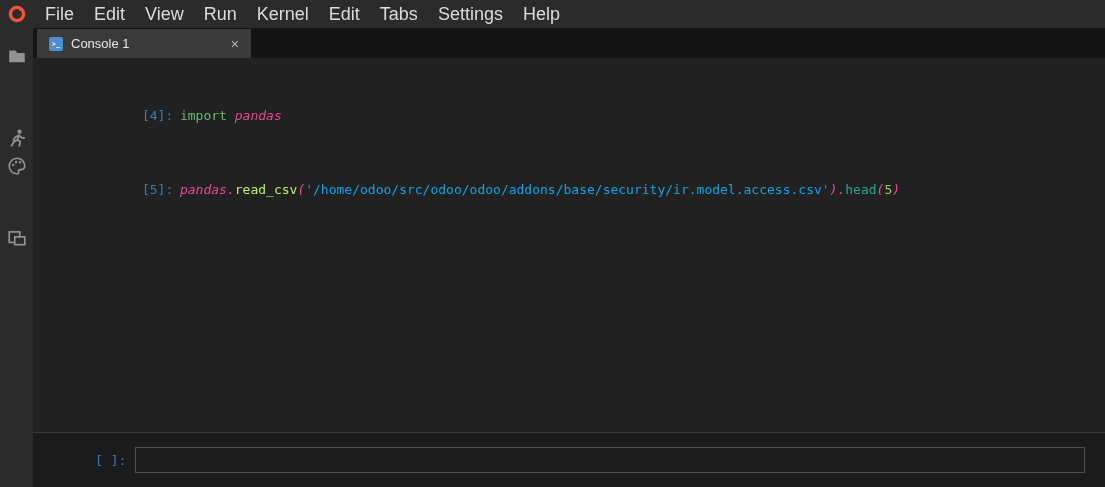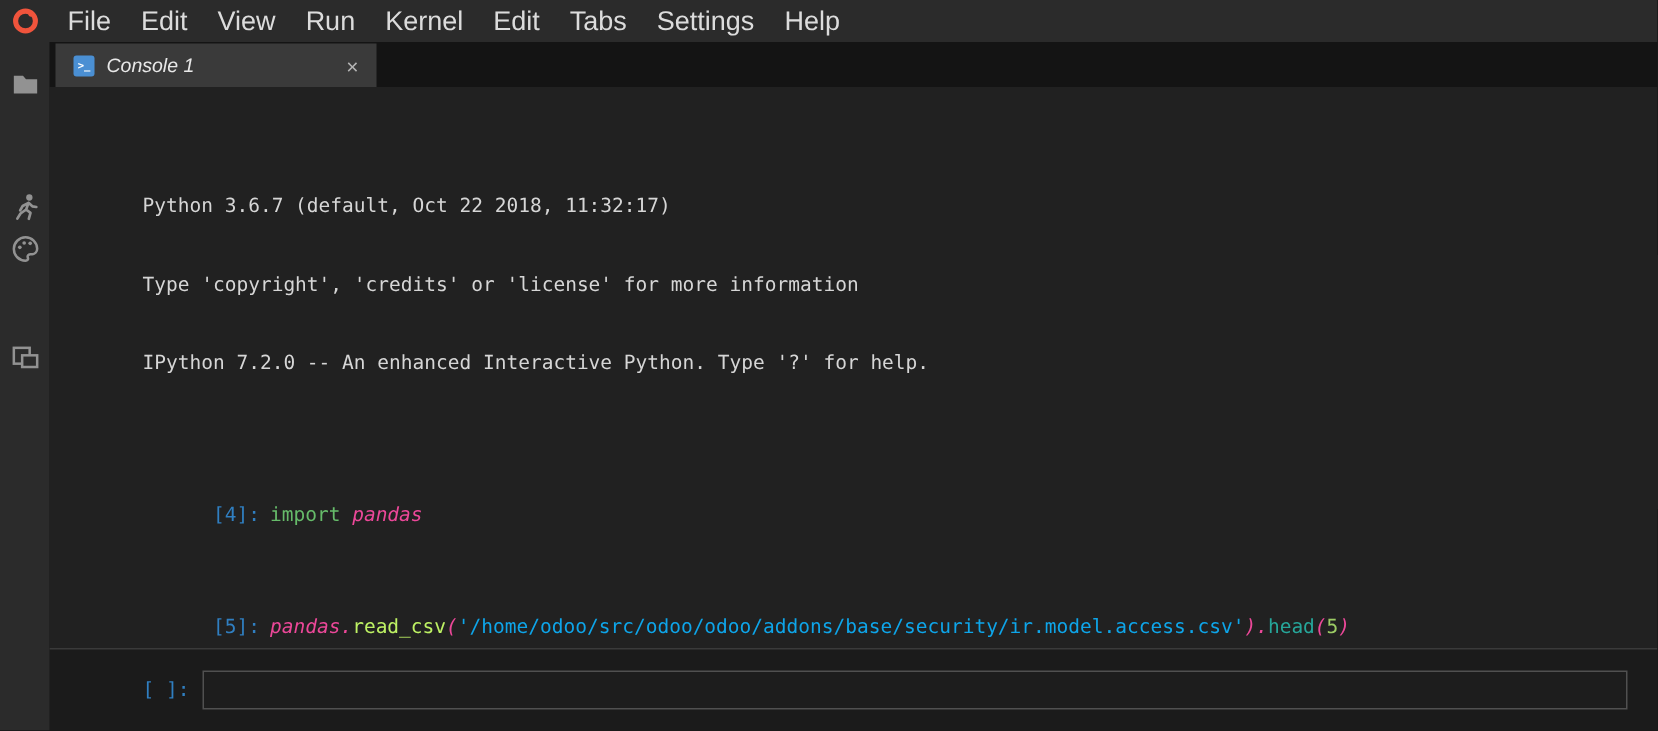--- a/index.html
+++ b/index.html
@@ -33,21 +33,21 @@
   .tab{
     display:flex;align-items:center;background:#3a3a3a;height:29px;
     margin-left:4px;padding:0 10px 0 12px;width:192px;color:#e8e8e8;font-size:13px;
     cursor:pointer;
   }
   .tabicon{
     width:14px;height:14px;background:#4a8fd3;border-radius:2px;color:#fff;
     font:bold 7px "DejaVu Sans Mono",monospace;display:flex;align-items:center;
     justify-content:center;flex:none;
   }
-  .tablabel{flex:1;margin-left:8px;white-space:nowrap;font-style:italic;}
+  .tablabel{flex:1;margin-left:8px;white-space:nowrap;}
   .tabclose{color:#b4b4b4;font-size:14px;line-height:14px;cursor:pointer;padding:2px;}
   
   .panel{
     position:absolute;left:33px;top:58px;right:0;bottom:0;background:#212121;
     display:flex;flex-direction:column;
   }
   .history{flex:1;overflow:hidden;font:13px/17.5px "DejaVu Sans Mono",monospace;color:#d4d4d4;}
   .banner{margin:36px 0 0 62px;white-space:pre;color:#d6d6d6;}
   .crow{margin-left:62px;white-space:pre;}
   .crow.first{margin-top:31px;}
@@ -124,25 +124,20 @@
   <div class="tab">
     <span class="tabicon">&gt;_</span>
     <span class="tablabel">Console 1</span>
     <span class="tabclose">×</span>
   </div>
 </div>
 
 <div class="panel">
   <div class="history">
 
-    <div class="banner">
-      <div>Python 3.6.7 (default, Oct 22 2018, 11:32:17)</div>
-      <div>Type 'copyright', 'credits' or 'license' for more information</div>
-      <div>IPython 7.2.0 -- An enhanced Interactive Python. Type '?' for help.</div>
-    </div>
 
     <div class="crow first">
       <span class="prompt">[4]:</span><span class="code"><span class="kw">import</span><span class="plain"> pandas</span></span>
     </div>
 
     <div class="crow">
       <span class="prompt">[5]:</span><span class="code"><span class="plain">pandas.</span><span class="fn">read_csv</span><span class="plain">(</span><span class="str">'/home/odoo/src/odoo/odoo/addons/base/security/ir.model.access.csv'</span><span class="plain">).</span><span class="fn2">head</span><span class="plain">(</span><span class="num">5</span><span class="plain">)</span></span>
     </div>
 
   </div>

